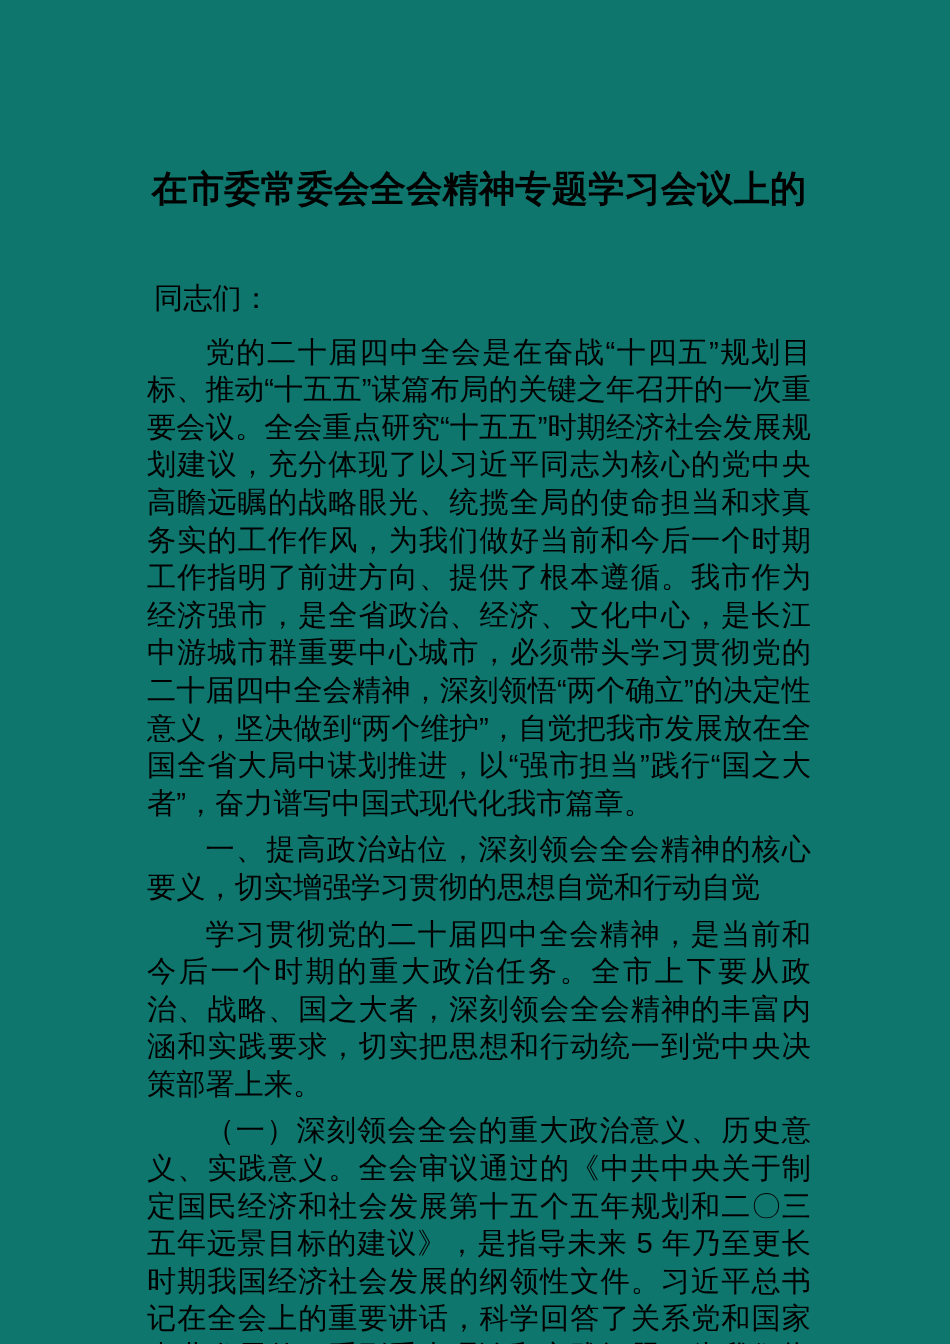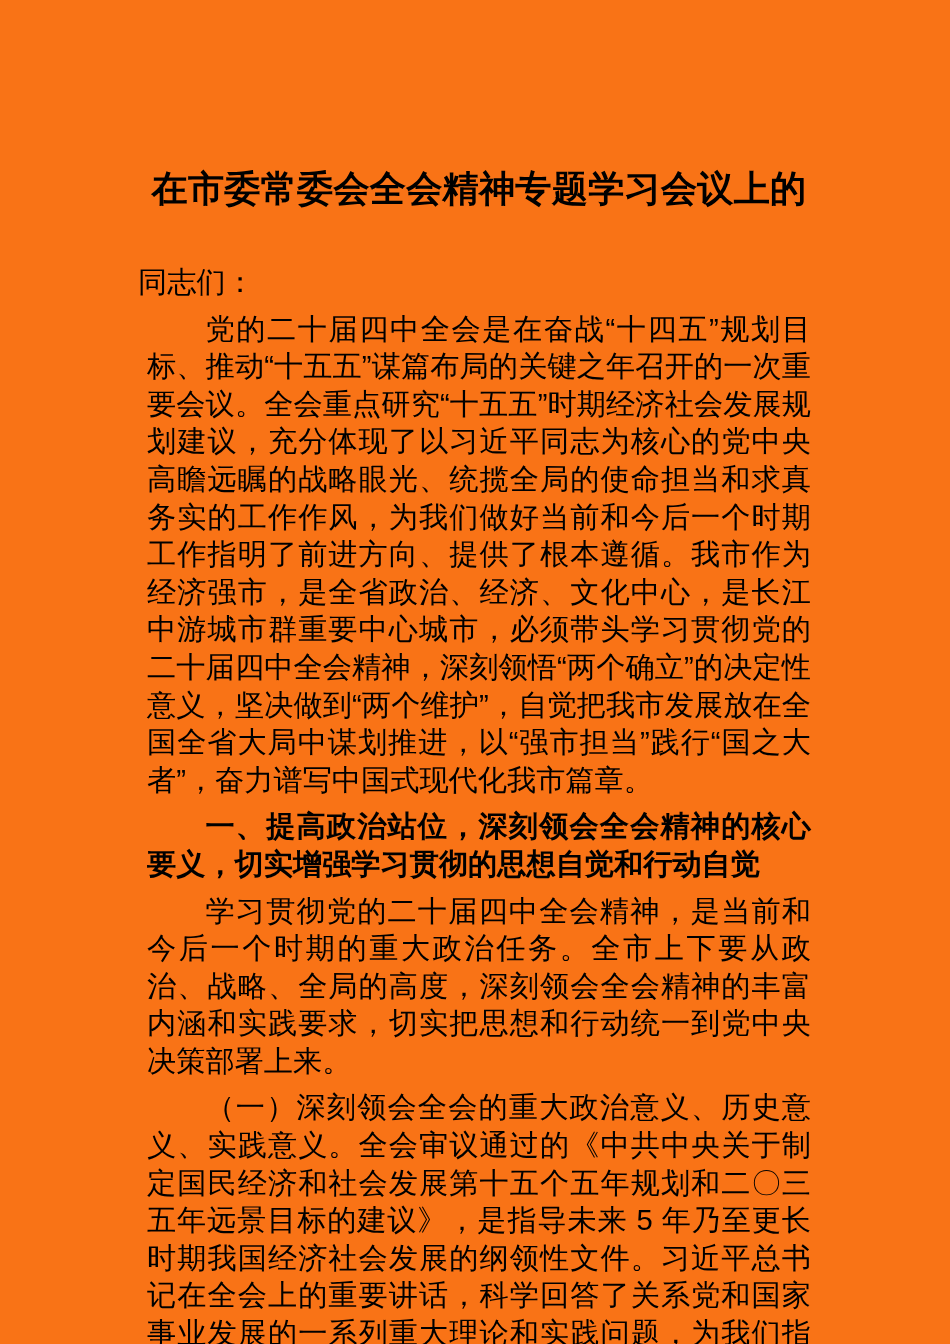--- a/index.html
+++ b/index.html
@@ -15,21 +15,21 @@
     color: #000000;
     -webkit-font-smoothing: none;
   }
 
   .page {
     position: relative;
     width: 950px;
     height: 1344px;
     box-sizing: border-box;
     padding: 0;
-    background: #f97316;
+    background: #0f766e;
   }
 
   .content {
     position: absolute;
     left: 138px;
     top: 0;
     width: 682px;
   }
 
   
@@ -56,25 +56,25 @@
     text-align: justify;
     text-align-last: left;
     text-justify: inter-ideograph;
     letter-spacing: 0;
     word-break: break-all;
   }
   .para.indent {
     text-indent: 58.5px;
   }
   .para.bold {
-    font-weight: bold;
+    font-weight: normal;
   }
 
   .salutation {
-    margin: 0;
+    margin: 16px;
     font-size: 29.2px;
     line-height: 37.6px;
     text-align: left;
   }
 
   .gap-after-title {
     height: 48px;
   }
 </style>
 </head>
@@ -88,18 +88,18 @@
     </h1>
 
     <div class="gap-after-title"></div>
 
     <p class="salutation">同志们：</p>
 
     <p class="para indent">党的二十届四中全会是在奋战“十四五”规划目标、推动“十五五”谋篇布局的关键之年召开的一次重要会议。全会重点研究“十五五”时期经济社会发展规划建议，充分体现了以习近平同志为核心的党中央高瞻远瞩的战略眼光、统揽全局的使命担当和求真务实的工作作风，为我们做好当前和今后一个时期工作指明了前进方向、提供了根本遵循。我市作为经济强市，是全省政治、经济、文化中心，是长江中游城市群重要中心城市，必须带头学习贯彻党的二十届四中全会精神，深刻领悟“两个确立”的决定性意义，坚决做到“两个维护”，自觉把我市发展放在全国全省大局中谋划推进，以“强市担当”践行“国之大者”，奋力谱写中国式现代化我市篇章。</p>
 
     <p class="para indent bold">一、提高政治站位，深刻领会全会精神的核心要义，切实增强学习贯彻的思想自觉和行动自觉</p>
 
-    <p class="para indent">学习贯彻党的二十届四中全会精神，是当前和今后一个时期的重大政治任务。全市上下要从政治、战略、全局的高度，深刻领会全会精神的丰富内涵和实践要求，切实把思想和行动统一到党中央决策部署上来。</p>
+    <p class="para indent">学习贯彻党的二十届四中全会精神，是当前和今后一个时期的重大政治任务。全市上下要从政治、战略、国之大者，深刻领会全会精神的丰富内涵和实践要求，切实把思想和行动统一到党中央决策部署上来。</p>
 
     <p class="para indent">（一）深刻领会全会的重大政治意义、历史意义、实践意义。全会审议通过的《中共中央关于制定国民经济和社会发展第十五个五年规划和二〇三五年远景目标的建议》，是指导未来 5 年乃至更长时期我国经济社会发展的纲领性文件。习近平总书记在全会上的重要讲话，科学回答了关系党和国家事业发展的一系列重大理论和实践问题，为我们指明了前进方向、提供了根本遵循。我们要深刻认</p>
 
   </div>
 </div>
 
 </body></html>

